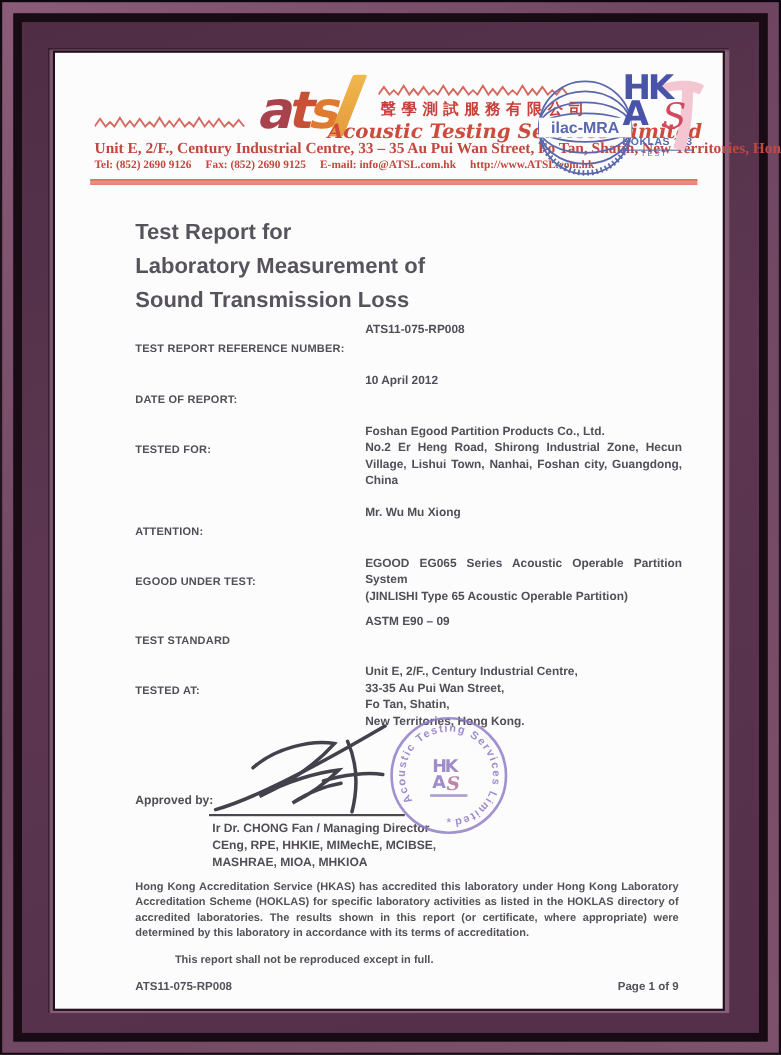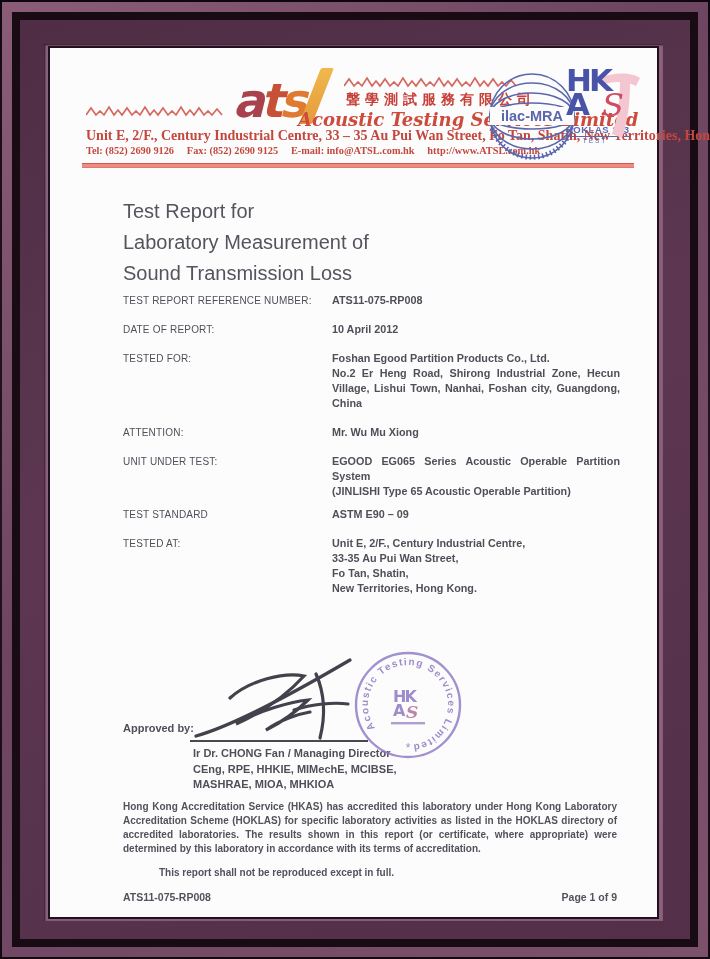--- a/index.html
+++ b/index.html
@@ -32,26 +32,26 @@
   .contact-line{left:36px;top:97px;font-size:10.3px;color:#c4473d;font-family:"Liberation Serif",serif;white-space:pre;font-weight:bold;}
   .red-rule{left:32px;top:115px;width:552px;height:3px;background:#ec8d80;border-top:1px solid #d4584e;border-bottom:1px solid #e07b6f;}
   .ilac{left:438px;top:24px;}
   .hkas{left:516px;top:20px;width:84px;}
   .hkas-letters{position:relative;font-family:"DejaVu Sans",sans-serif;font-weight:bold;font-size:31px;line-height:24px;letter-spacing:-3px;color:#4953a8;z-index:2;}
   .hkas-ribbon{position:absolute;left:30px;top:2px;width:46px;height:70px;z-index:1;}
   .pink-s{position:absolute;left:36px;top:18px;color:#d24a60;font-size:32px;font-style:italic;font-family:"DejaVu Serif",serif;letter-spacing:0;z-index:3;}
   .hoklas{margin-top:8px;font-weight:bold;color:#5a67ad;font-size:9.5px;letter-spacing:0.5px;border-bottom:1px solid #5a67ad;display:inline-block;padding-bottom:1px;}
   .hoklas-test{font-size:6.5px;color:#5a67ad;letter-spacing:2px;text-align:center;width:58px;}
   
-  .title{left:73px;top:148px;font-size:20px;line-height:31px;font-weight:normal;color:#57535d;}
+  .title{left:73px;top:148px;font-size:20px;line-height:31px;font-weight:bold;color:#57535d;}
   
   .fields{left:73px;top:245px;width:497px;}
   .frow{display:grid;grid-template-columns:207px 288px;column-gap:2px;margin-bottom:14px;}
   .frow-unit{margin-bottom:8px;}
-  .flabel{font-weight:normal;font-size:10px;line-height:15px;letter-spacing:0.2px;color:#514e58;}
+  .flabel{font-weight:bold;font-size:10px;line-height:15px;letter-spacing:0.2px;color:#514e58;margin-top:17px;}
   .fvalue{}
   .vpara{font-weight:bold;font-size:10.8px;line-height:15px;color:#514e58;text-align:justify;white-space:pre-line;}
   .vpara + .vpara{}
   .frow-tested-at .vpara{text-align:left;}
   
   .approval{left:73px;top:600px;width:420px;height:190px;}
   .sig-zone{position:absolute;left:67px;top:0;width:178px;height:92px;border-bottom:2px solid #4a4750;}
   .sig-svg{position:absolute;left:2px;bottom:-4px;}
   .approved-label{position:absolute;left:0;top:74px;font-size:11px;font-weight:bold;color:#524e58;}
   .approver-block{position:absolute;left:70px;top:98px;font-size:11px;line-height:15.5px;font-weight:bold;color:#524e58;}
@@ -145,21 +145,21 @@
           <div class="vpara">No.2 Er Heng Road, Shirong Industrial Zone, Hecun Village, Lishui Town, Nanhai, Foshan city, Guangdong, China</div>
         </div>
       </div>
       <div class="frow frow-attention">
         <div class="flabel">ATTENTION:</div>
         <div class="fvalue">
           <div class="vpara">Mr. Wu Mu Xiong</div>
         </div>
       </div>
       <div class="frow frow-unit">
-        <div class="flabel">UNIT UNDER TEST:</div>
+        <div class="flabel">EGOOD UNDER TEST:</div>
         <div class="fvalue">
           <div class="vpara">EGOOD EG065 Series Acoustic Operable Partition System</div>
           <div class="vpara">(JINLISHI Type 65 Acoustic Operable Partition)</div>
         </div>
       </div>
       <div class="frow frow-standard">
         <div class="flabel">TEST STANDARD</div>
         <div class="fvalue">
           <div class="vpara">ASTM E90 – 09</div>
         </div>

